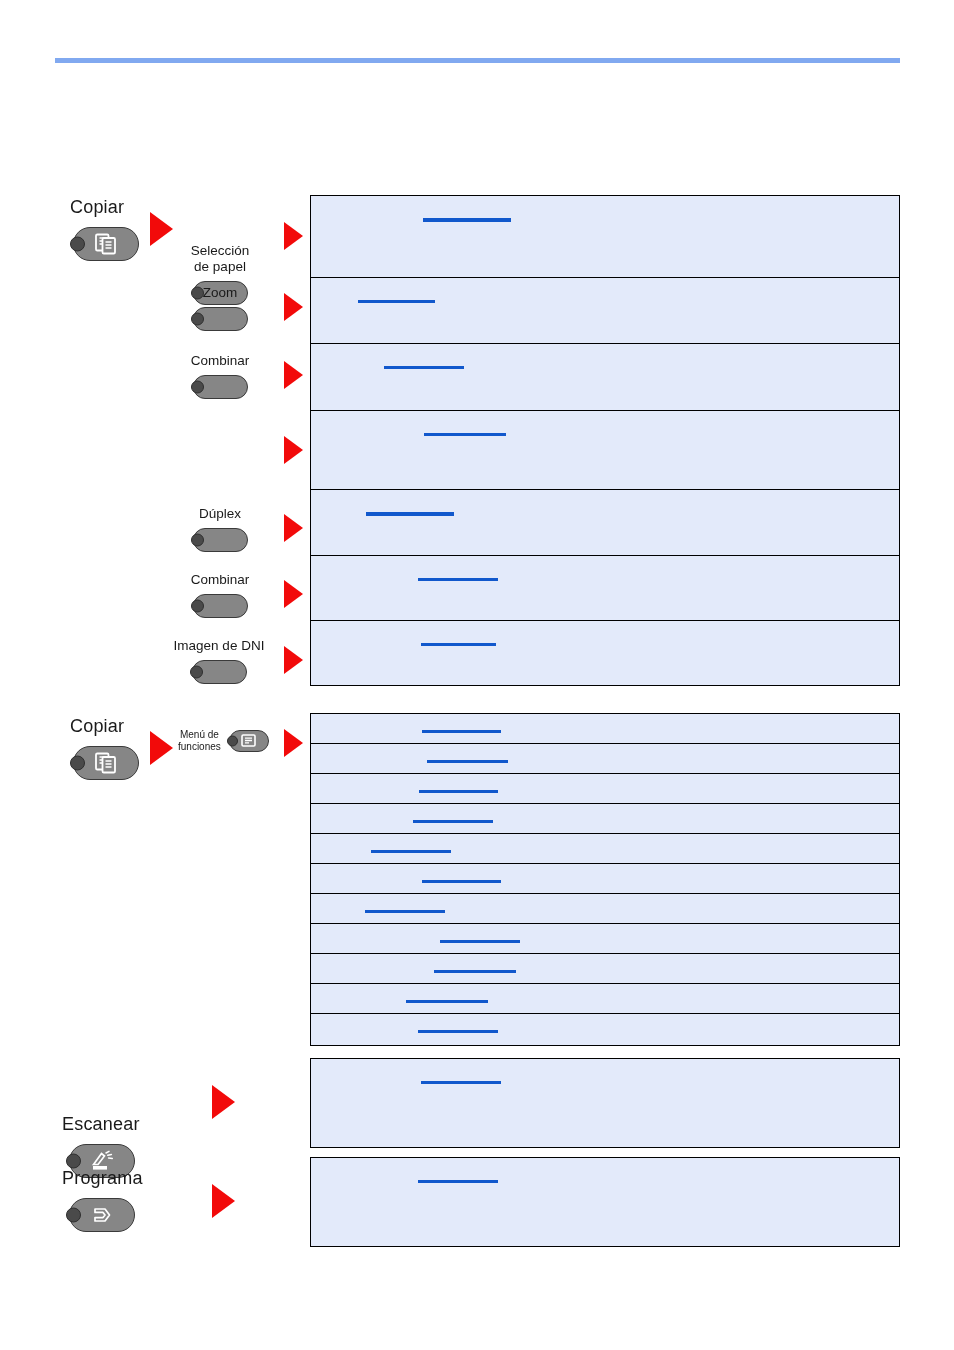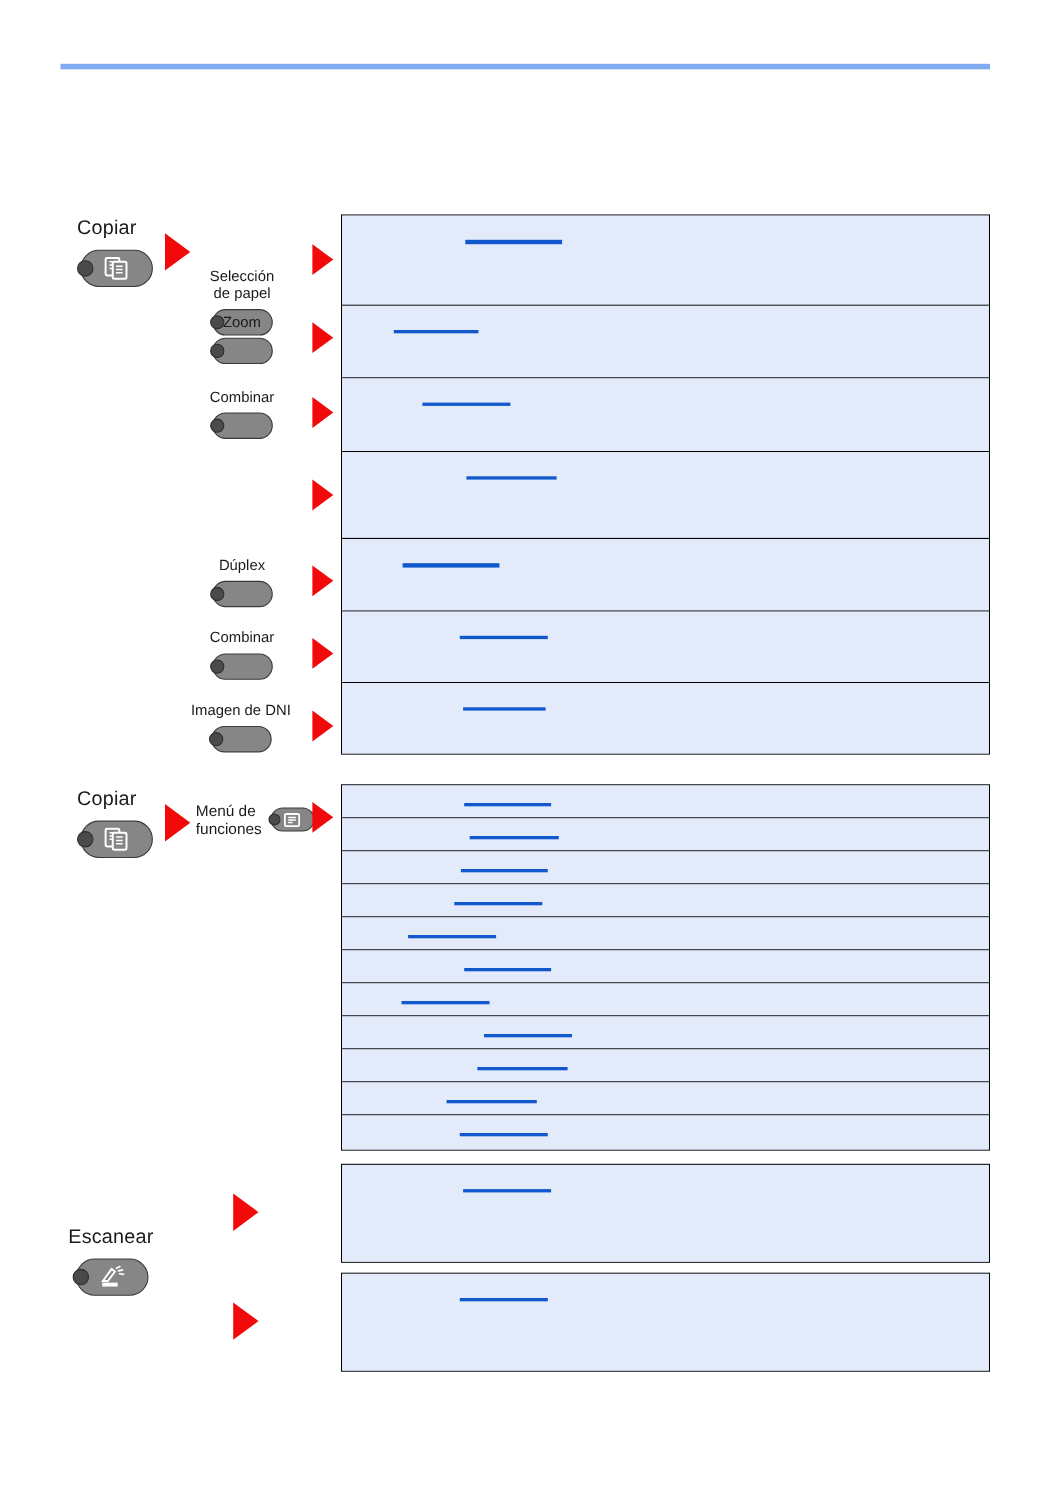--- a/index.html
+++ b/index.html
@@ -79,24 +79,24 @@
     white-space: nowrap;
   }
   .fn-label {
     font-size: 13.5px;
     color: #1a1a1a;
     line-height: 1.18;
     text-align: center;
     white-space: pre-line;
   }
   .menu-label {
-    font-size: 14px;
+    font-size: 10px;
     color: #1a1a1a;
     line-height: 1.15;
-    text-align: left;
+    text-align: center;
     white-space: pre-line;
   }
 
   
   .arrow {
     width: 0; height: 0;
     border-top: 17px solid transparent;
     border-bottom: 17px solid transparent;
     border-left: 23px solid #F20A0A;
   }
@@ -297,20 +297,30 @@
   </div>
 
   <div class="arrow abs" style="left:212px; top:1085px;"></div>
 
   <div class="ref-table" id="tbl-scan" style="left:310px; top:1058px; width:590px;">
       <div class="ref-row" style="height: 88px;">
         <span class="ref-link" style="left: 110px; top: 22px; width: 80px; background: rgb(17, 88, 204);"></span>
       </div>
     </div>
 
+  <div class="grp" style="left:62px; top:1168px;">
+    <div class="key-title">Programa</div>
+    <div class="key" style="margin-top:9px; margin-left:7px;">
+      <span>
+        <svg width="26" height="18" viewBox="0 0 26 18">
+          <path d="M6 3 h10 l4.5 6 l-4.5 6 h-10 v-3.4 h8 l2 -2.6 l-2 -2.6 h-8 Z" fill="none" stroke="#ffffff" stroke-width="1.7" stroke-linejoin="round"></path>
+        </svg>
+      </span>
+    </div>
+  </div>
 
   <div class="arrow abs" style="left:212px; top:1184px;"></div>
 
   <div class="ref-table" id="tbl-program" style="left:310px; top:1157px; width:590px;">
       <div class="ref-row" style="height: 88px;">
         <span class="ref-link" style="left: 107px; top: 22px; width: 80px; background: rgb(17, 88, 204);"></span>
       </div>
     </div>
 
 </div>

